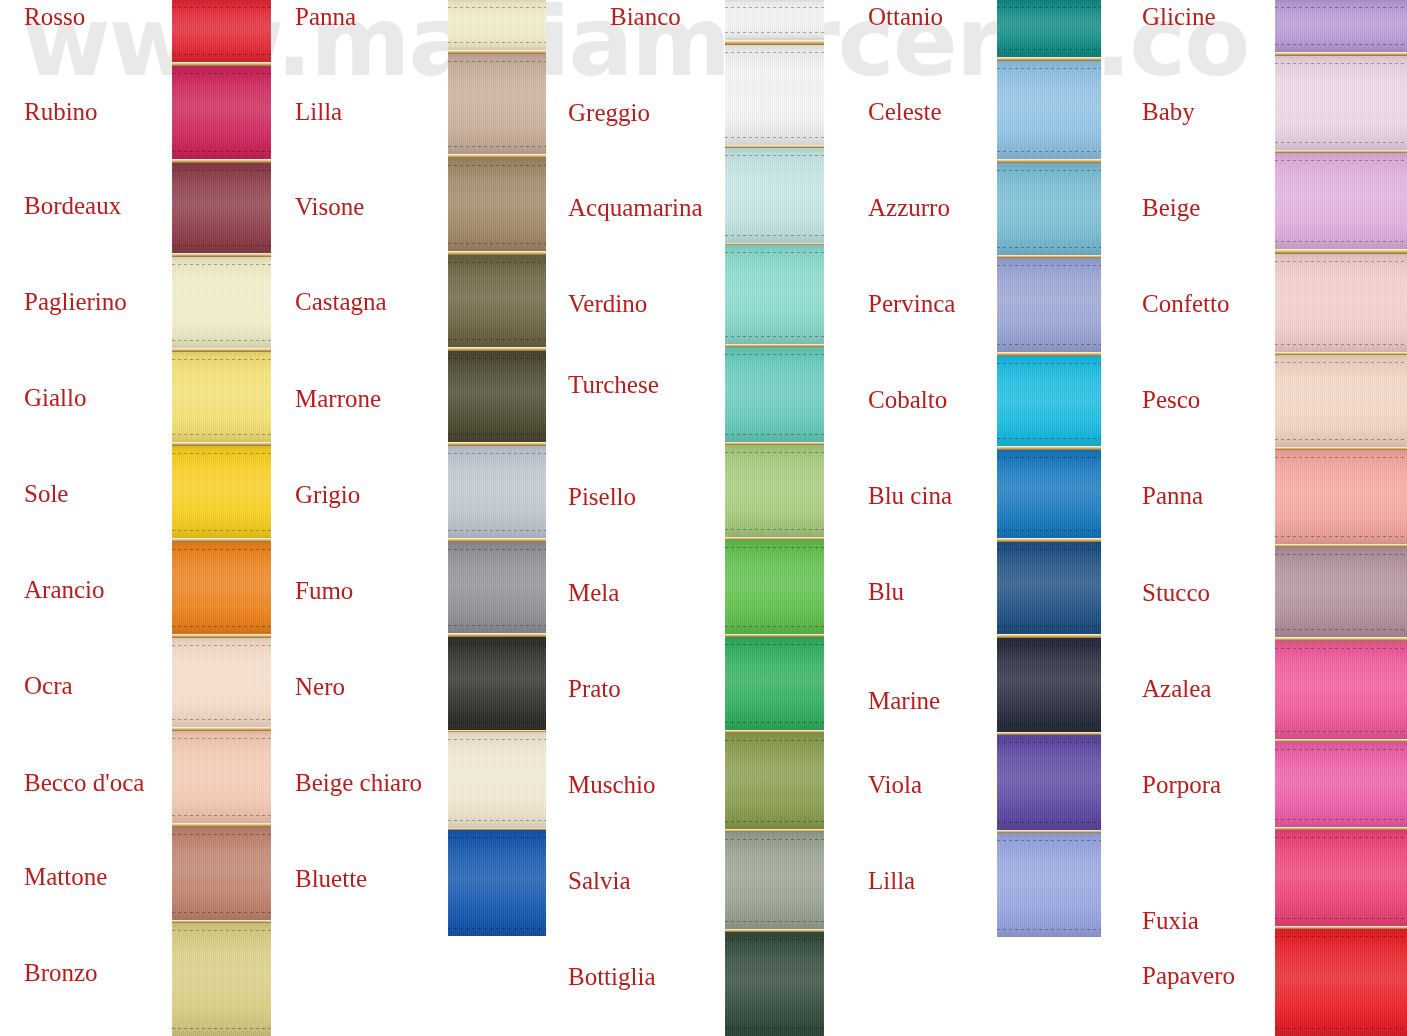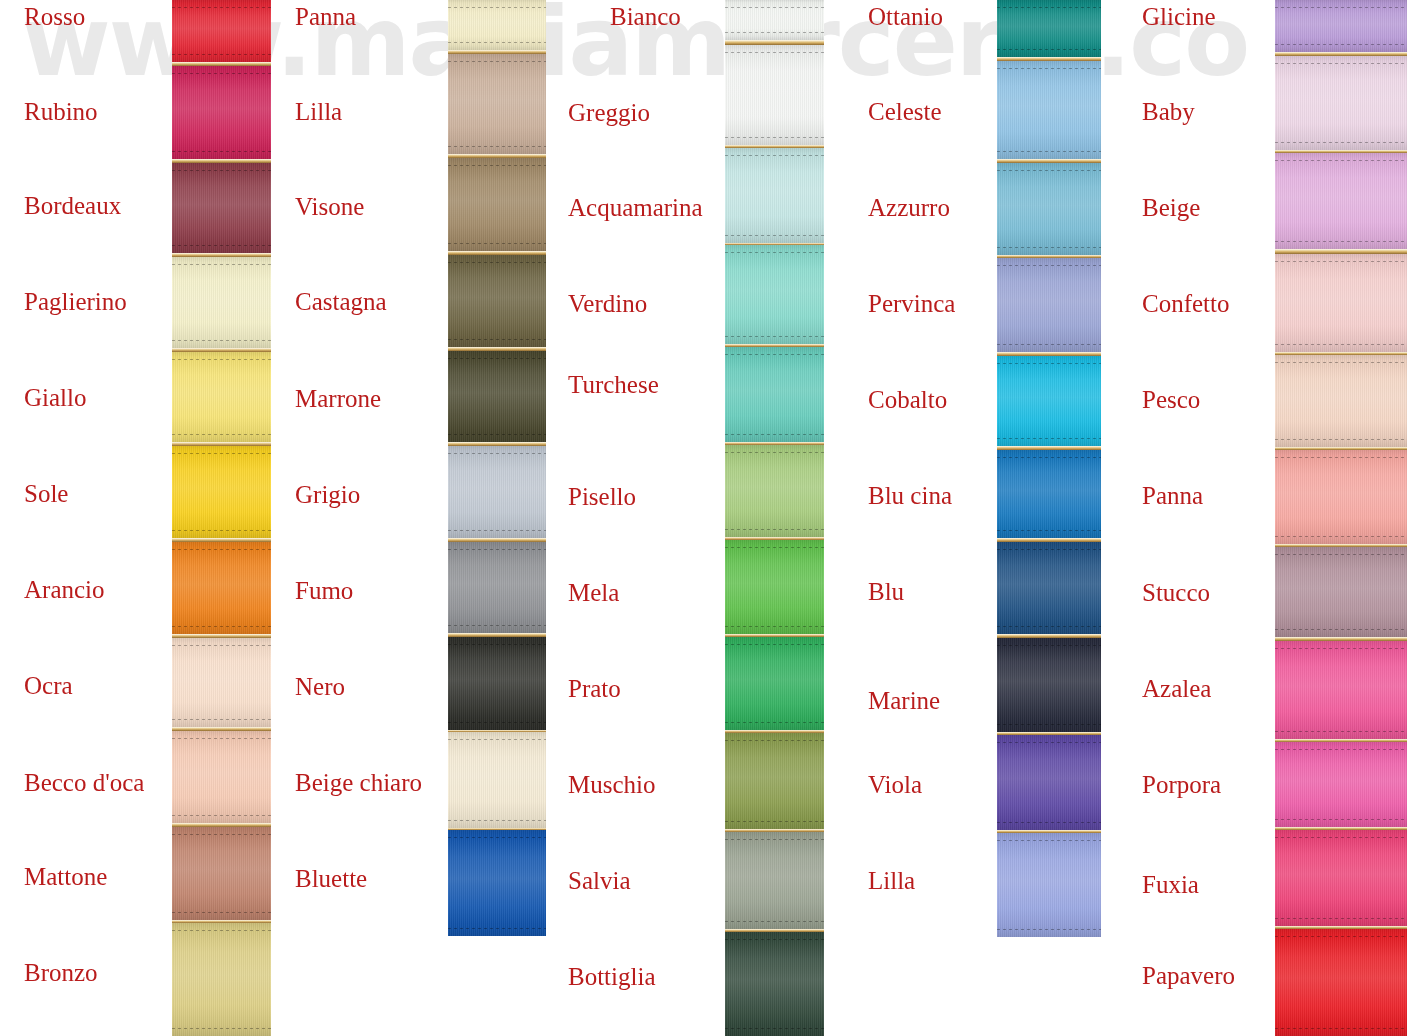--- a/index.html
+++ b/index.html
@@ -490,21 +490,21 @@
         <div class="labels">
           <div class="swatch-label" style="left: 1142px; top: 4px;">Glicine</div>
           <div class="swatch-label" style="left: 1142px; top: 99px;">Baby</div>
           <div class="swatch-label" style="left: 1142px; top: 195px;">Beige</div>
           <div class="swatch-label" style="left: 1142px; top: 291px;">Confetto</div>
           <div class="swatch-label" style="left: 1142px; top: 387px;">Pesco</div>
           <div class="swatch-label" style="left: 1142px; top: 483px;">Panna</div>
           <div class="swatch-label" style="left: 1142px; top: 580px;">Stucco</div>
           <div class="swatch-label" style="left: 1142px; top: 676px;">Azalea</div>
           <div class="swatch-label" style="left: 1142px; top: 772px;">Porpora</div>
-          <div class="swatch-label" style="left: 1142px; top: 872px;">Fuxia</div>
+          <div class="swatch-label" style="left: 1142px; top: 908px;">Fuxia</div>
           <div class="swatch-label" style="left: 1142px; top: 963px;">Papavero</div>
         </div>
         <div class="strip" style="left: 1275px; width: 132px;">
           <div class="swatch" title="Glicine" style="height: 52px; background: rgb(184, 154, 216);">
             <div class="sheen"></div>
             <div class="weave"></div>
             <div class="stitch-top"></div>
             <div class="stitch-bot"></div>
           </div>
           <div class="gap" style="height: 4px;"></div>

